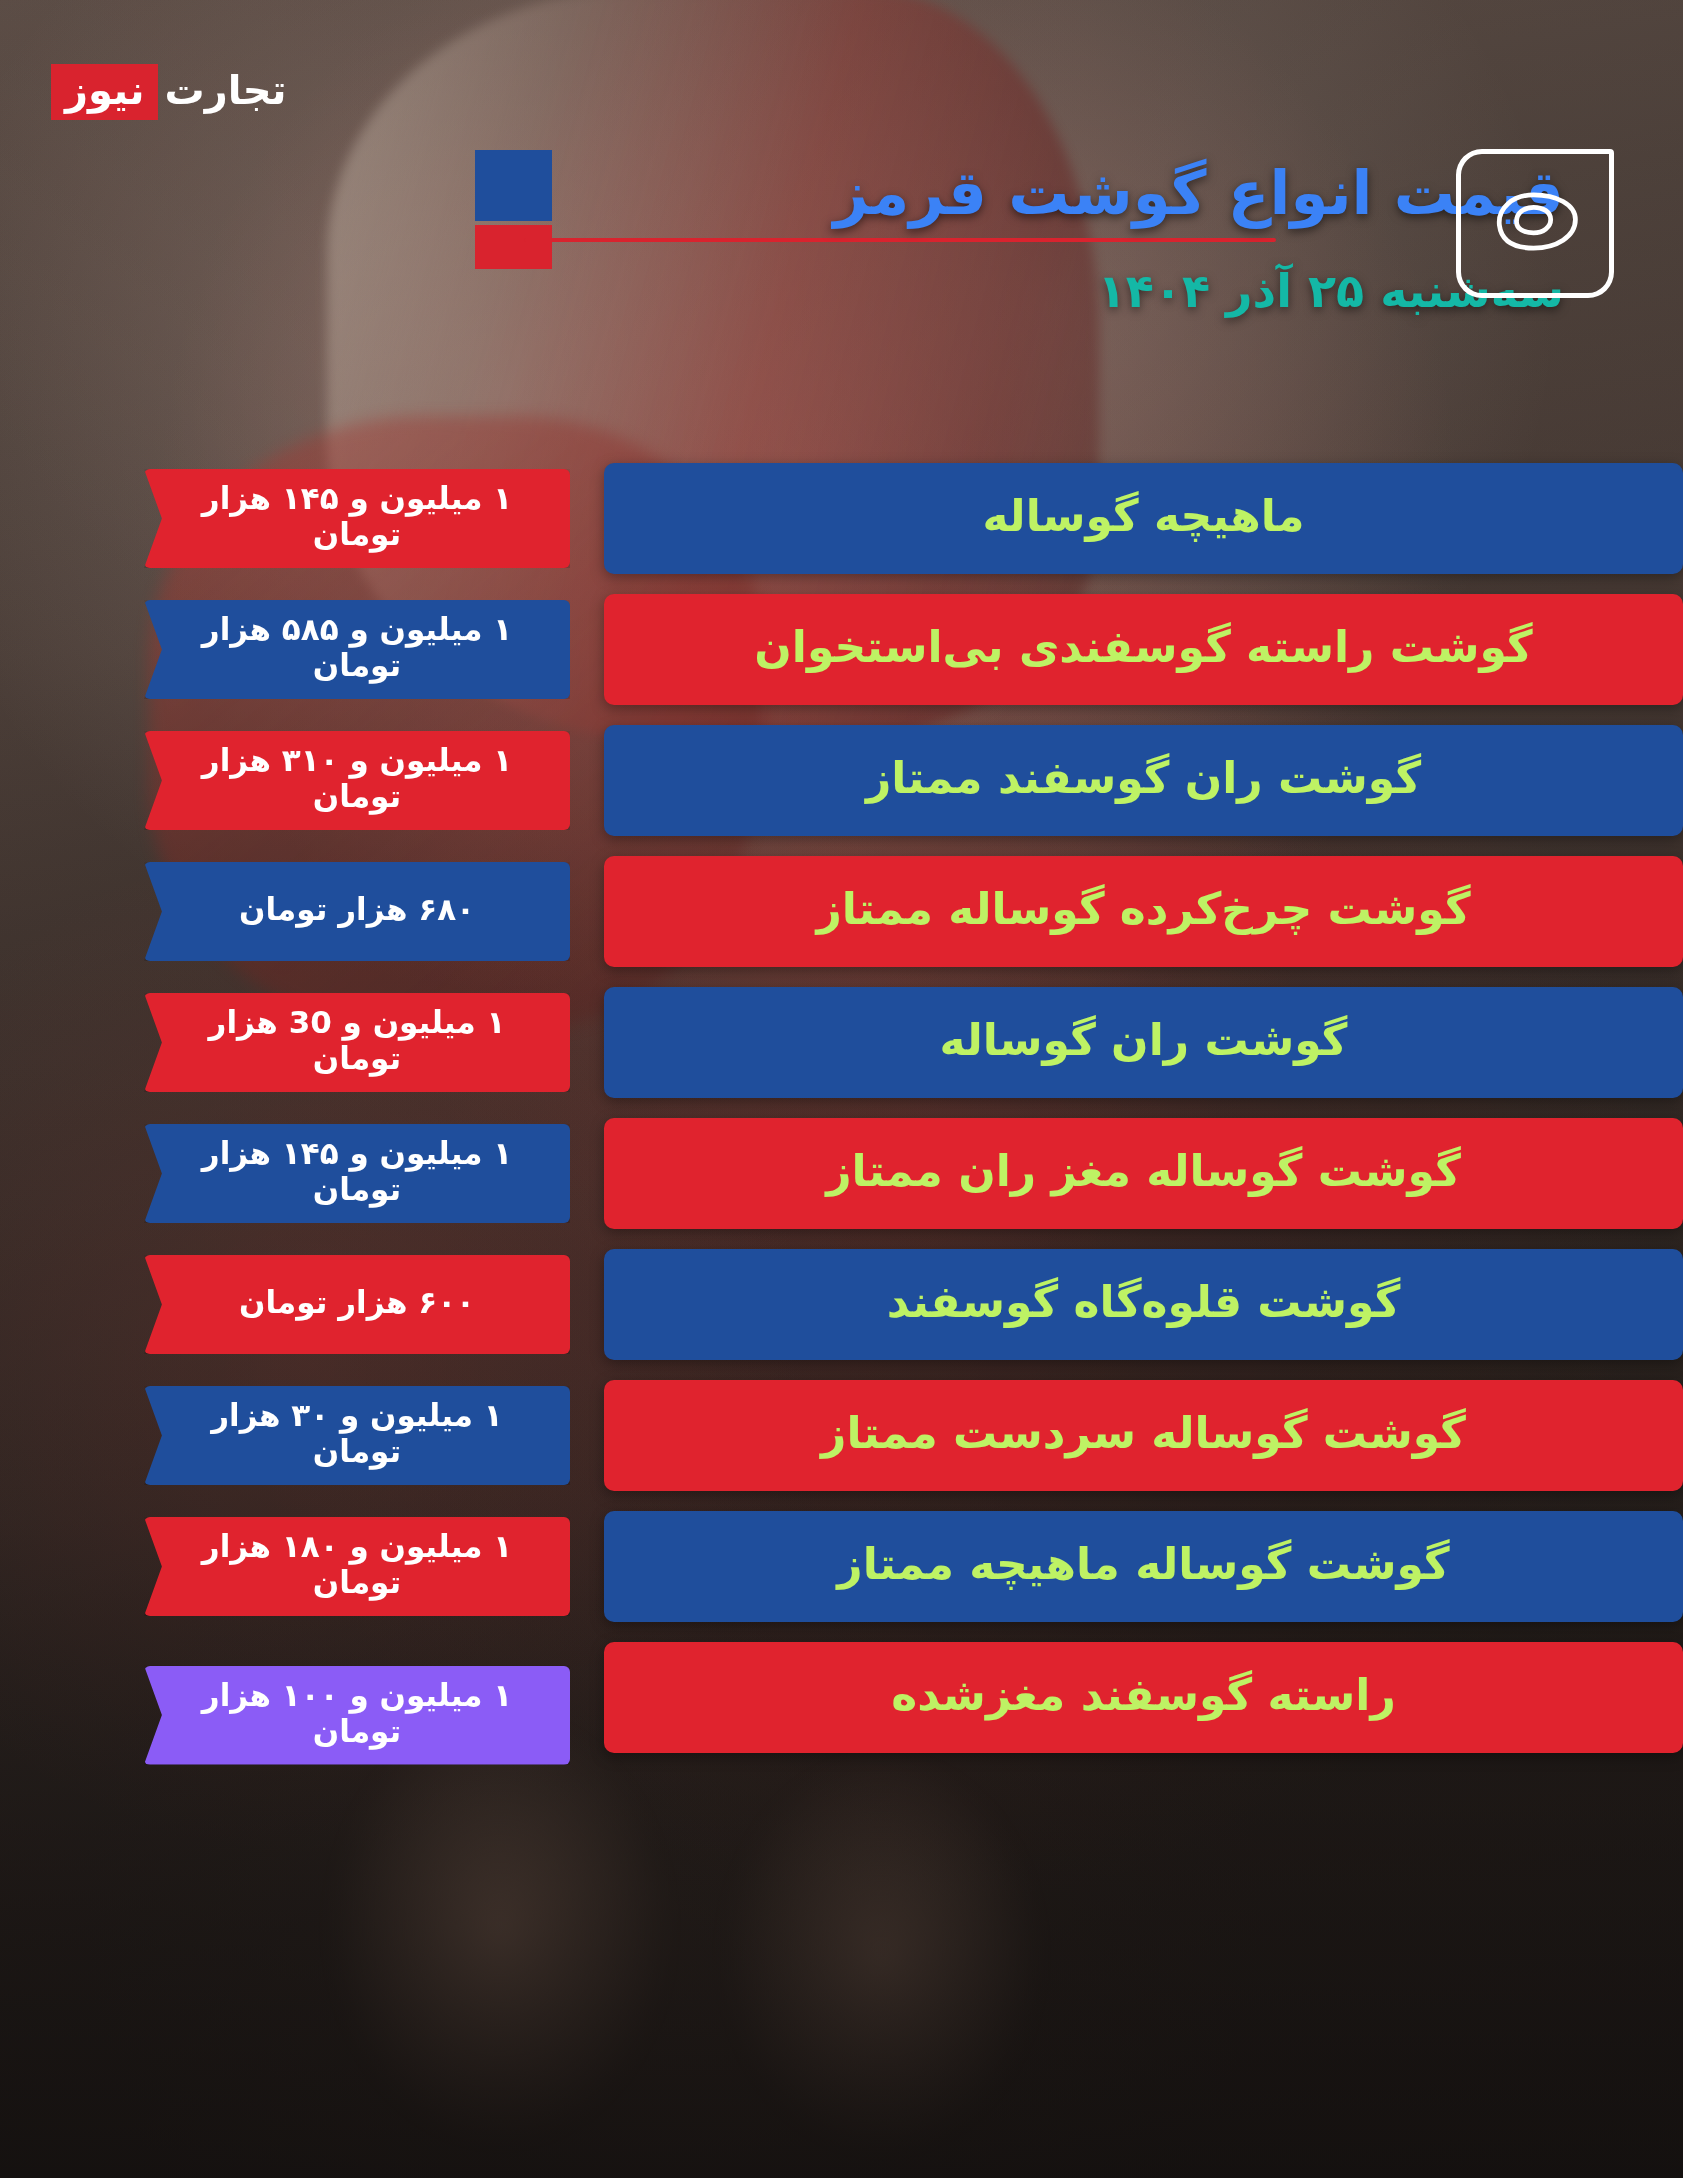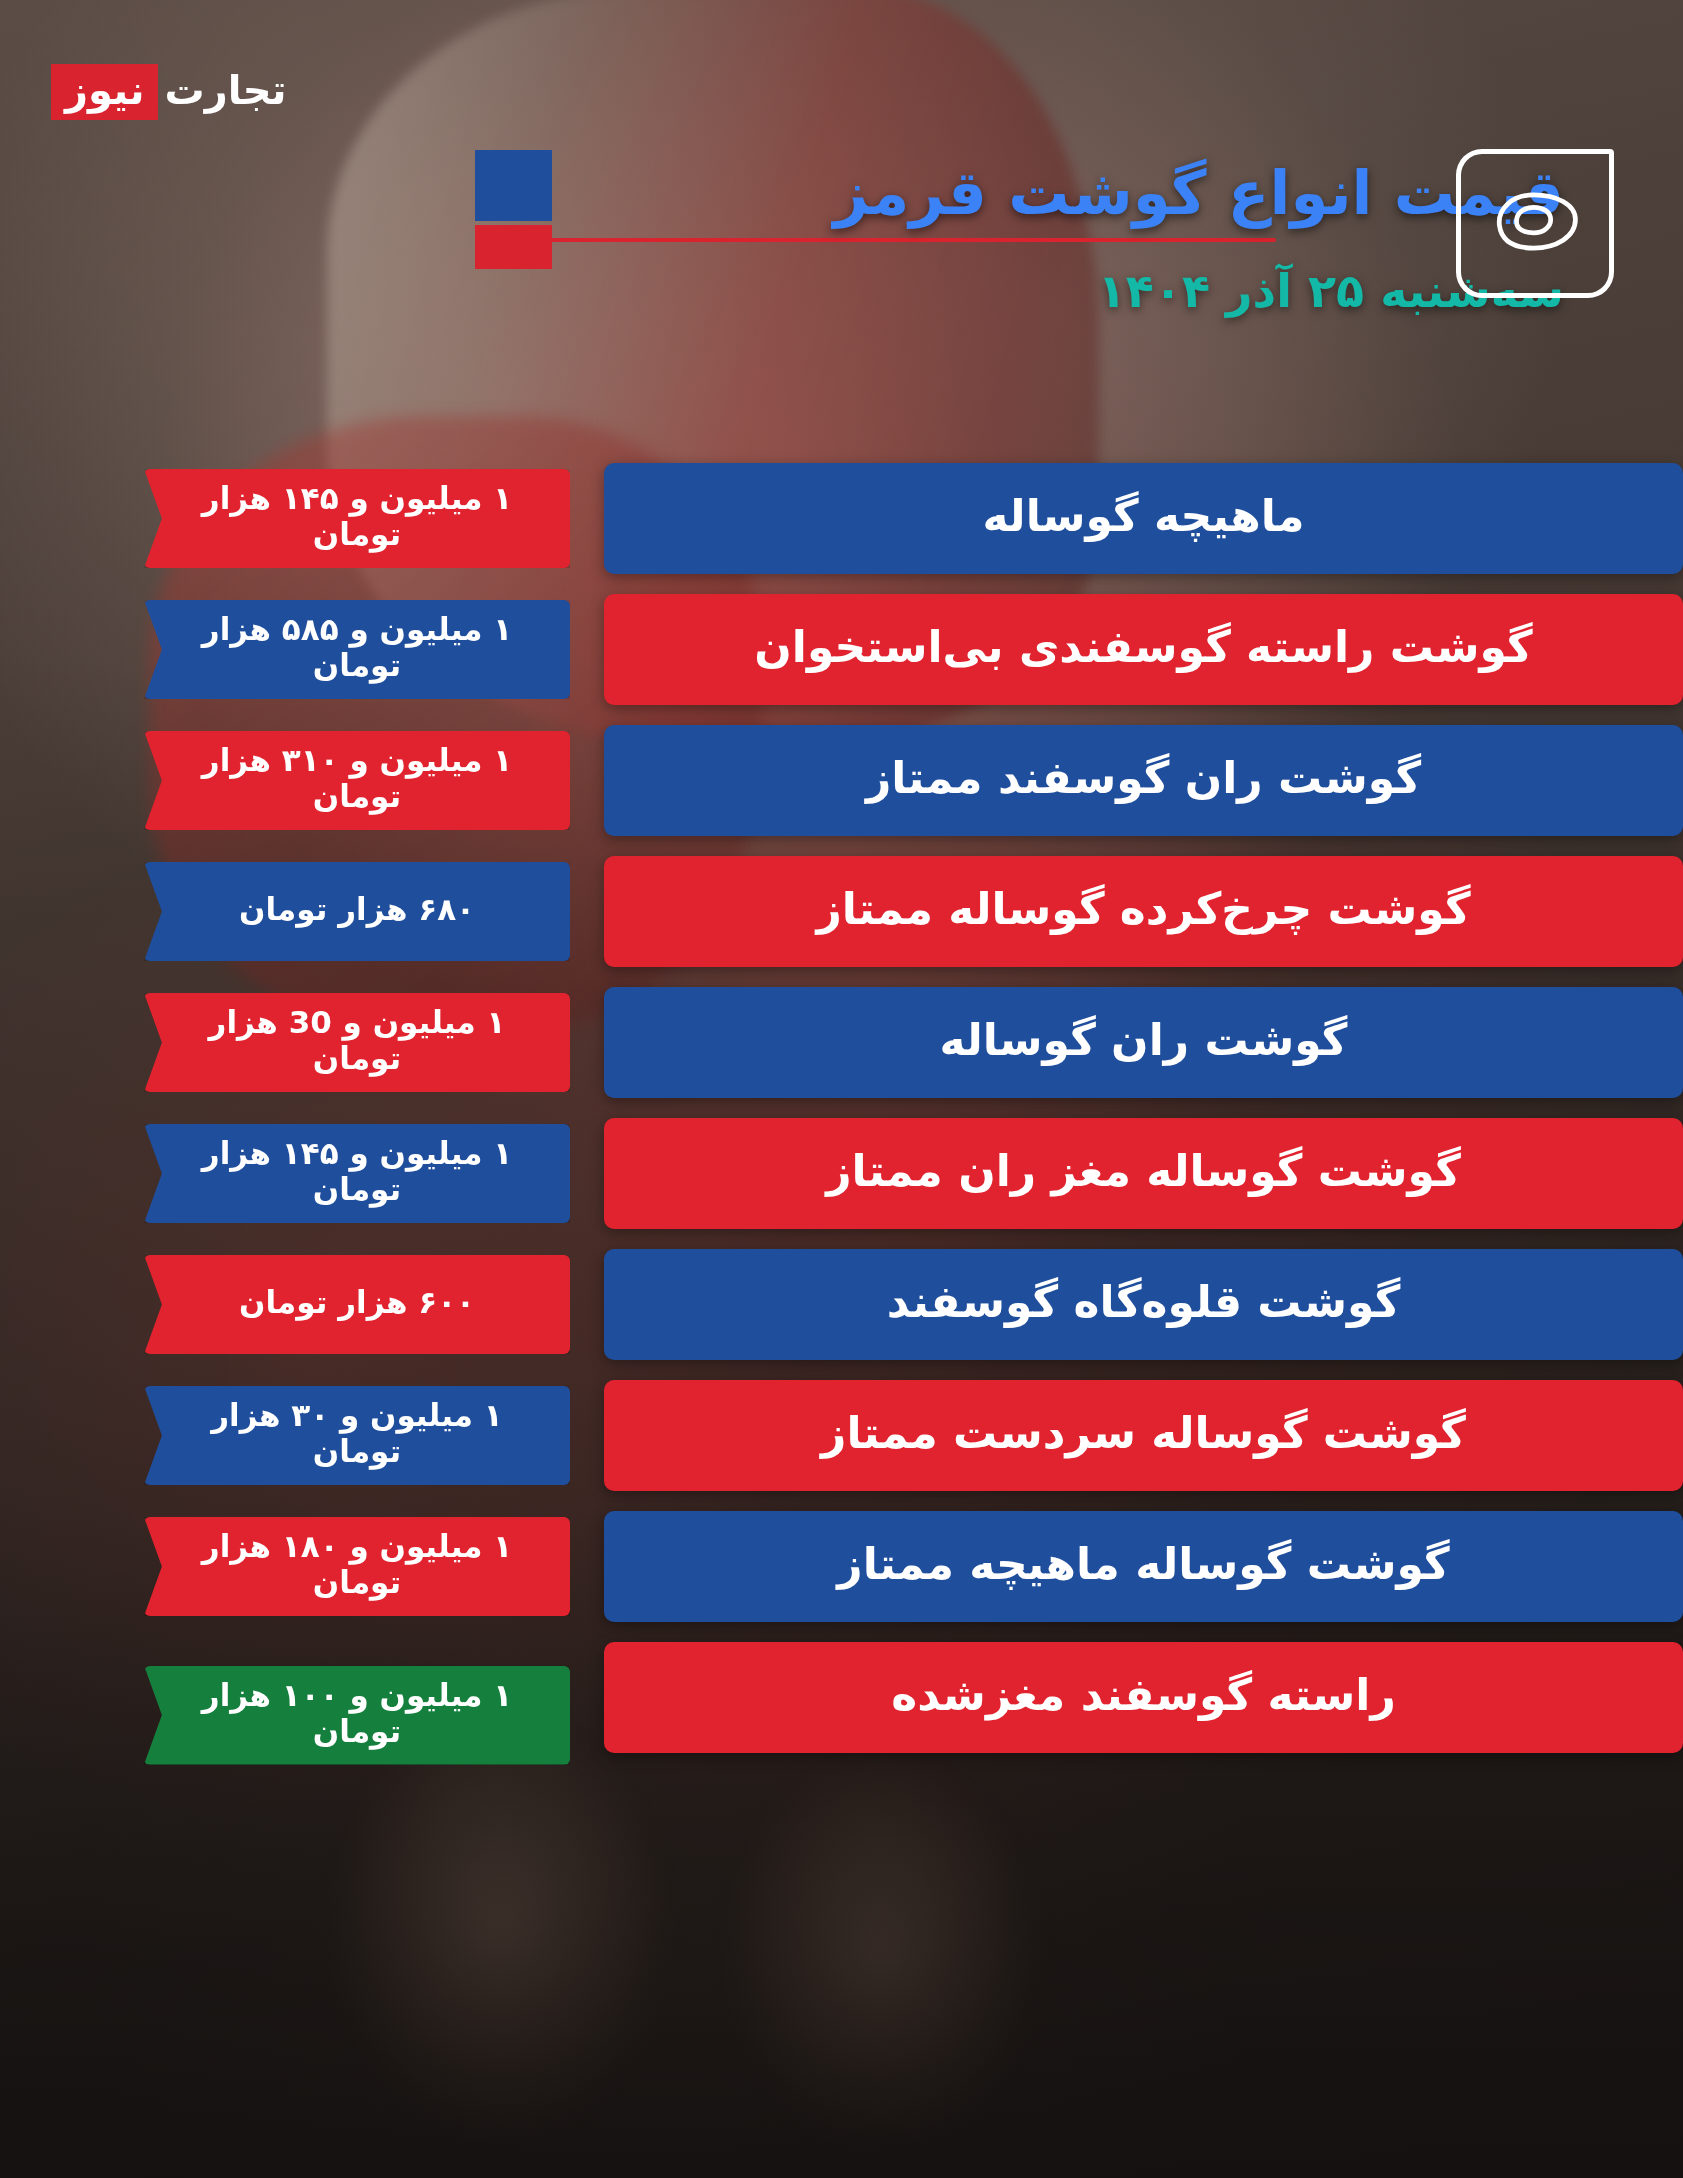--- a/index.html
+++ b/index.html
@@ -140,21 +140,21 @@
     display:flex;
     align-items:center;
     height:117px;
     margin-bottom:14px;
     direction:rtl;
   }
   .name-bar{
     width:1079px;
     height:111px;
     display:flex; align-items:center; justify-content:center;
-    color:#ffffff;
+    color:#bef264;
     font-size:44px;
     font-weight:bold;
     border-radius:10px 10px 10px 10px;
     padding:0 30px 6px 30px;
     text-align:center;
     box-shadow:0 4px 14px rgba(0,0,0,.35);
   }
   .price-bar{
     width:426px;
     height:99px;
@@ -239,18 +239,18 @@
       <div class="row">
         <div class="name-bar" style="background: rgb(224, 35, 46);">گوشت گوساله سردست  ممتاز</div>
         <div class="price-bar" style="background: rgb(31, 78, 156);">۱ میلیون و ۳۰ هزار تومان</div>
       </div>
       <div class="row">
         <div class="name-bar" style="background: rgb(31, 78, 156);">گوشت گوساله ماهیچه ممتاز</div>
         <div class="price-bar" style="background: rgb(224, 35, 46);">۱ میلیون و ۱۸۰ هزار تومان</div>
       </div>
       <div class="row">
         <div class="name-bar" style="background: rgb(224, 35, 46);">راسته گوسفند مغزشده</div>
-        <div class="price-bar" style="background: #15803d; margin-top: 35px;">۱ میلیون و ۱۰۰ هزار تومان</div>
+        <div class="price-bar" style="background: #8b5cf6; margin-top: 35px;">۱ میلیون و ۱۰۰ هزار تومان</div>
       </div>
     </div>
 
 </div>
 
 
 </body></html>

